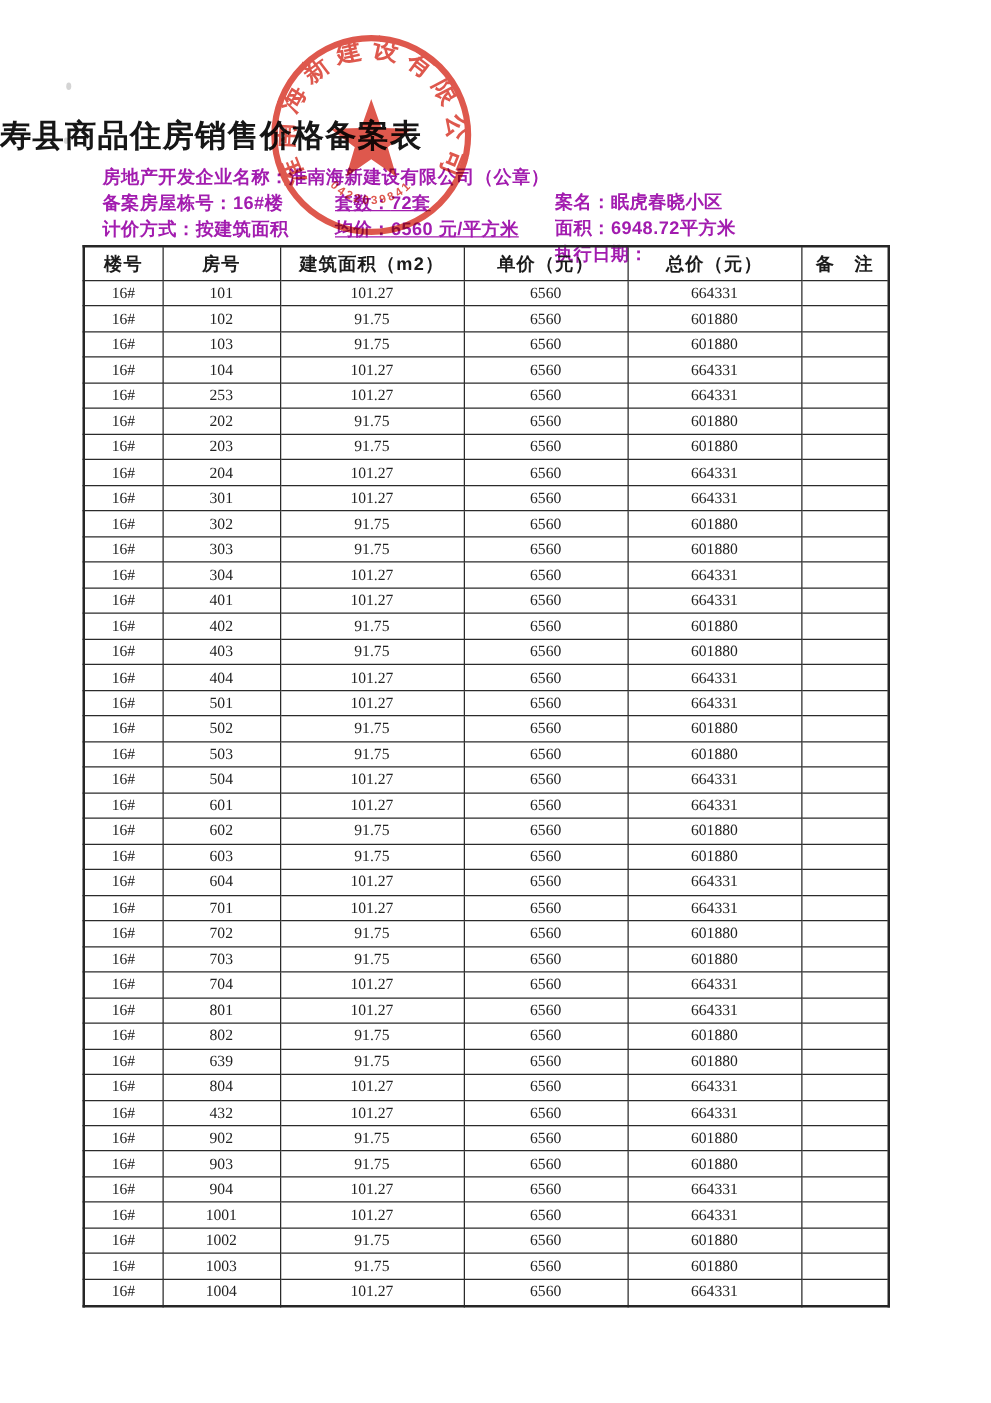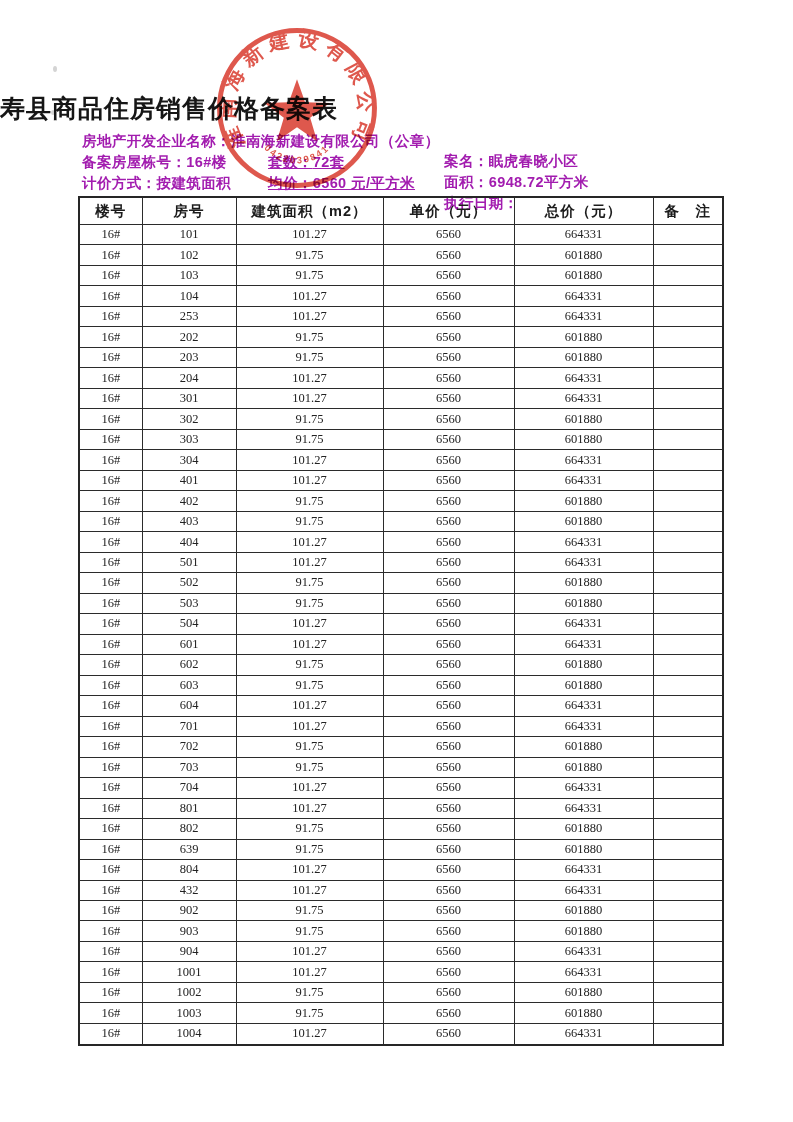--- a/index.html
+++ b/index.html
@@ -23,21 +23,21 @@
   .info-item {
     position:absolute; white-space:nowrap;
     font-size:14.5px; font-weight:700; letter-spacing:.4px;
     font-family:"Liberation Sans","DejaVu Sans",sans-serif;
     color:#a21caf;
   }
   .l1 { top:132px; } .l2 { top:153px;text-align:right; } .l3 { top:174px; }
   .cA { left:82px; } .cB { left:268px;text-decoration:underline; } .cC { left:444px;margin-top:20px; }
 
   table.price-table {
-    position:absolute; left:78px; top:196px;
+    position:absolute; left:66px; top:196px;
     width:644px; height:850px;
     border-collapse:collapse; table-layout:fixed;
     background:transparent;
   }
   .price-table th, .price-table td {
     border:1.6px solid #2b2b2b; padding:0; text-align:center;
     overflow:hidden; white-space:nowrap;
   }
   .price-table th {
     height:26px; font-size:14.5px; font-weight:700; letter-spacing:1px;

